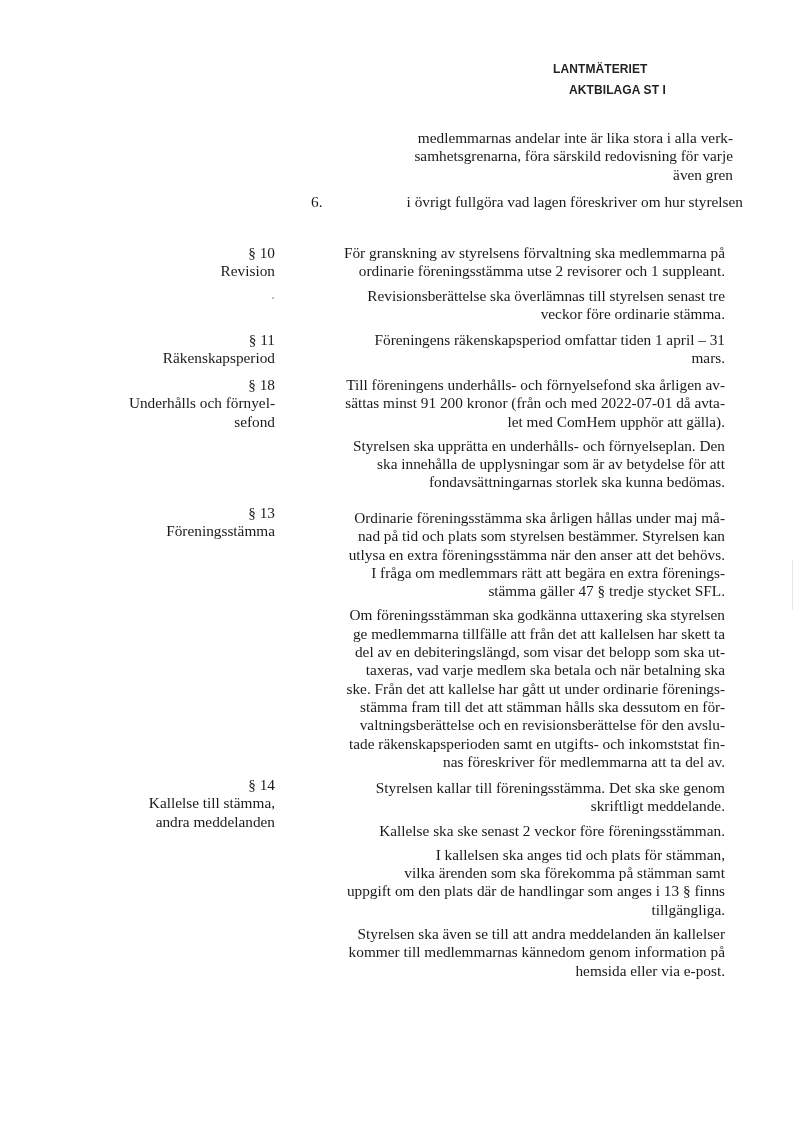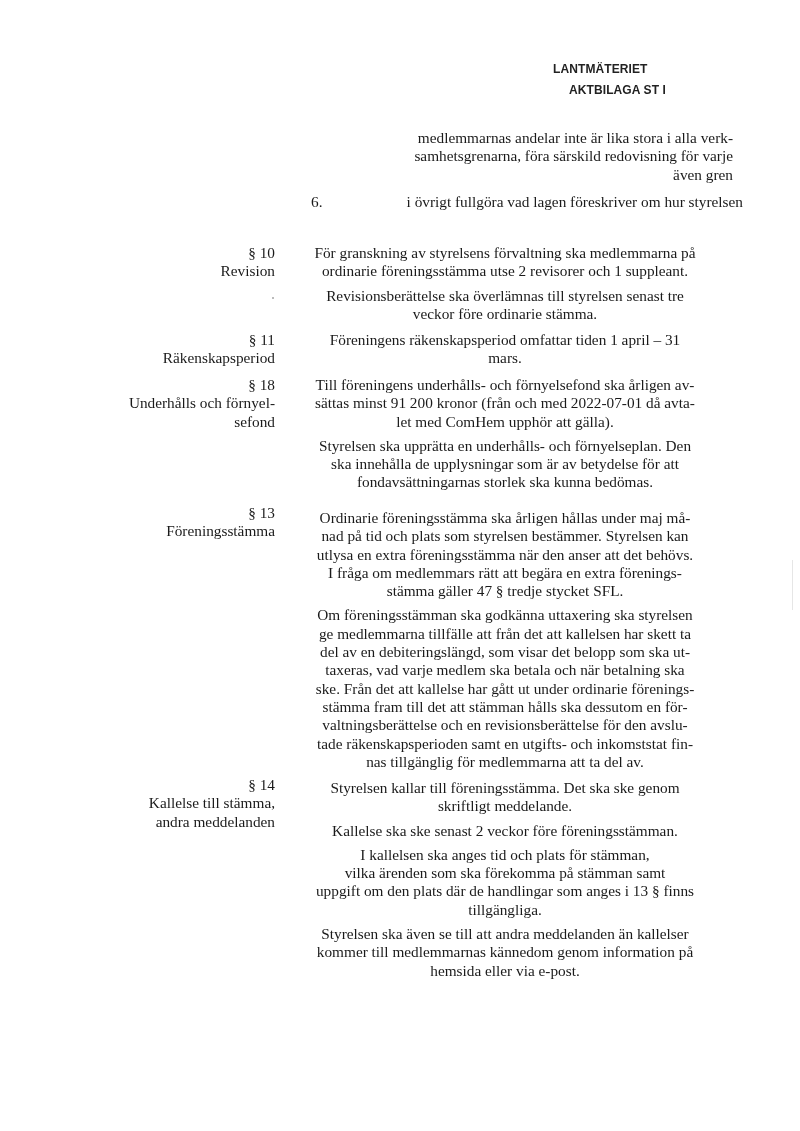--- a/index.html
+++ b/index.html
@@ -9,21 +9,21 @@
          font-size: 12px; font-weight: bold; letter-spacing: 0.1px; color: #222; }
   .hdr1 { top: 62px; }
   .hdr2 { top: 83px; left: 552px; margin-left: 17px; }
   .body-text { font-size: 15.3px; line-height: 18.3px; text-align: right; }
   .cont { position: absolute; left: 333px; top: 129px; width: 400px; }
   .item6 { position: absolute; left: 311px; top: 193px; width: 430px; }
   .item6 .num { position: absolute; left: 0; top: 0; }
   .item6 .txt { position: absolute; left: 22px; top: 0; width: 410px; }
   .section { position: absolute; left: 0; width: 800px; }
   .sec-label { position: absolute; left: 115px; width: 160px; }
-  .sec-body { position: absolute; left: 285px; width: 440px; text-align: center; }
+  .sec-body { position: absolute; left: 285px; width: 440px; }
   .para { margin: 0 0 6px 0; }
   .dot { position: absolute; width: 2px; height: 2px; background: #bbb; }
   .vline { position: absolute; left: 792px; top: 560px; width: 1px; height: 50px; background: #e6e6e6; }
 </style>
 </head>
 <body>
 
 <div class="hdr hdr1">LANTMÄTERIET</div>
 <div class="hdr hdr2">AKTBILAGA ST I</div>
 
@@ -105,21 +105,21 @@
     </div>
     <div class="para">
       <div>Om föreningsstämman ska godkänna uttaxering ska styrelsen</div>
       <div>ge medlemmarna tillfälle att från det att kallelsen har skett ta</div>
       <div>del av en debiteringslängd, som visar det belopp som ska ut-</div>
       <div>taxeras, vad varje medlem ska betala och när betalning ska</div>
       <div>ske. Från det att kallelse har gått ut under ordinarie förenings-</div>
       <div>stämma fram till det att stämman hålls ska dessutom en för-</div>
       <div>valtningsberättelse och en revisionsberättelse för den avslu-</div>
       <div>tade räkenskapsperioden samt en utgifts- och inkomststat fin-</div>
-      <div>nas tillgänglig för medlemmarna att ta del av.</div>
+      <div>nas föreskriver för medlemmarna att ta del av.</div>
     </div>
   </div>
 </div>
 
 <div class="section body-text" style="top:776px;">
   <div class="sec-label">
     <div>§ 14</div>
     <div>Kallelse till stämma,</div>
     <div>andra meddelanden</div>
   </div>

